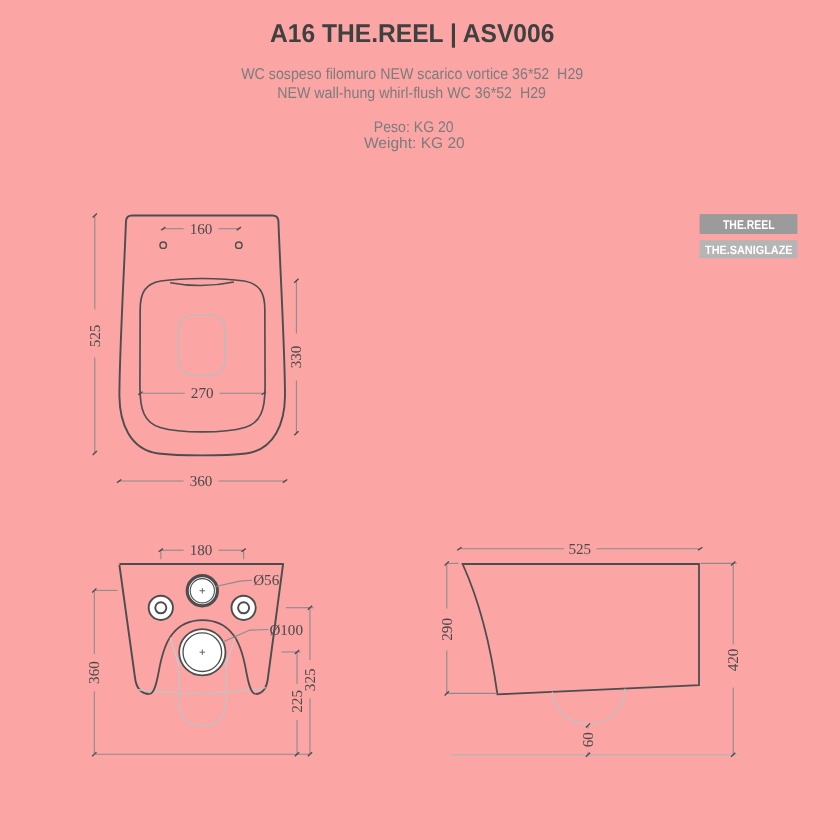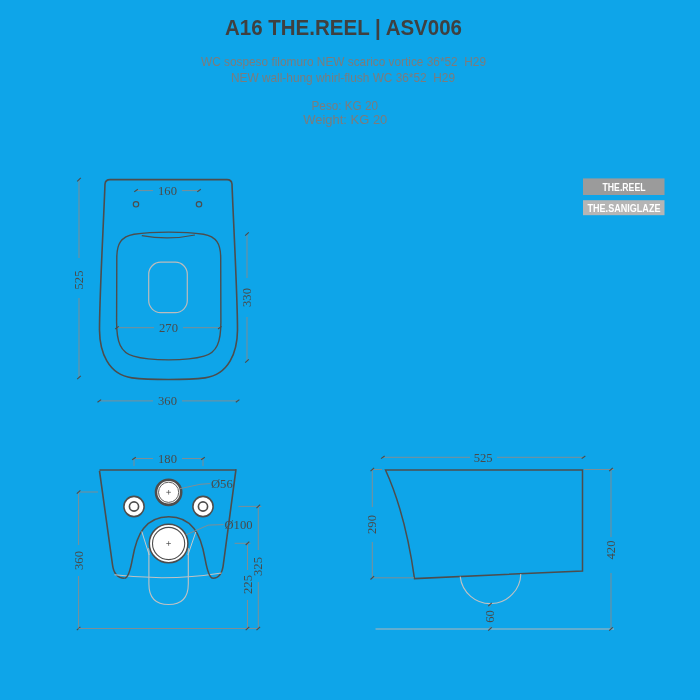--- a/index.html
+++ b/index.html
@@ -1,16 +1,16 @@
 <!DOCTYPE html>
 <html><head>
 <meta charset="utf-8">
 <style>
   html,body{margin:0;padding:0;background:#ffffff;}
-  .page{position:relative;width:700px;height:700px;background:#0ea5e9;overflow:hidden;will-change:transform;}
+  .page{position:relative;width:700px;height:700px;background:#fca5a5;overflow:hidden;will-change:transform;}
   svg{position:absolute;left:0;top:0;}
   text{font-family:"Liberation Sans",sans-serif;}
   .dim{font-family:"Liberation Serif",serif;font-size:12.6px;fill:#4a4a4a;}
 </style>
 </head>
 <body>
 <div class="page">
 <svg width="700" height="700" viewBox="0 0 700 700">
 
   <text x="343.5" y="34.9" text-anchor="middle" font-size="21.4" font-weight="bold" fill="#3f4040" textLength="237" lengthAdjust="spacingAndGlyphs">A16 THE.REEL | ASV006</text>

